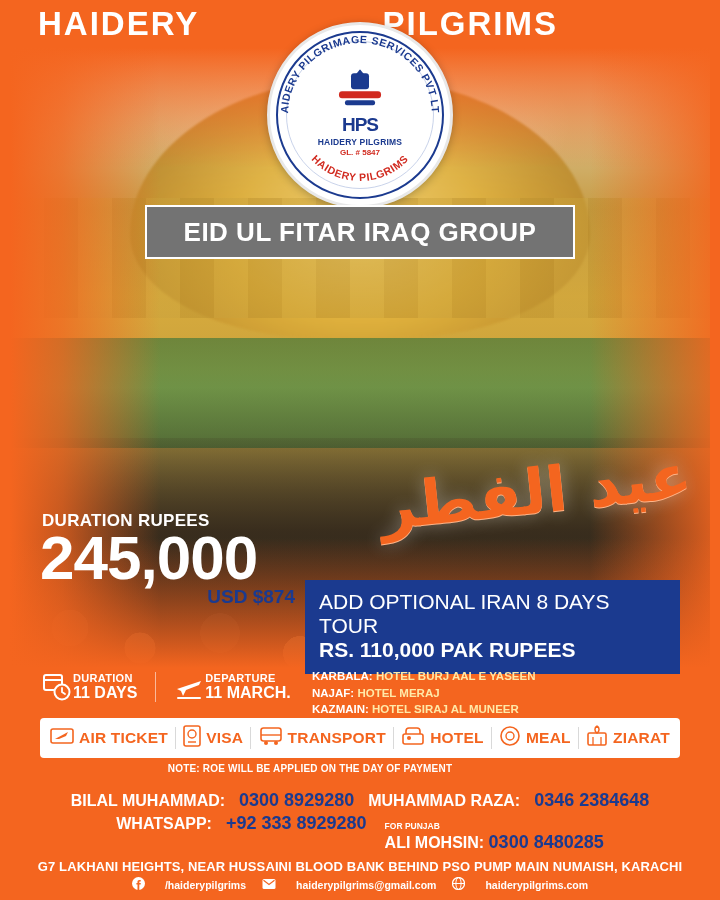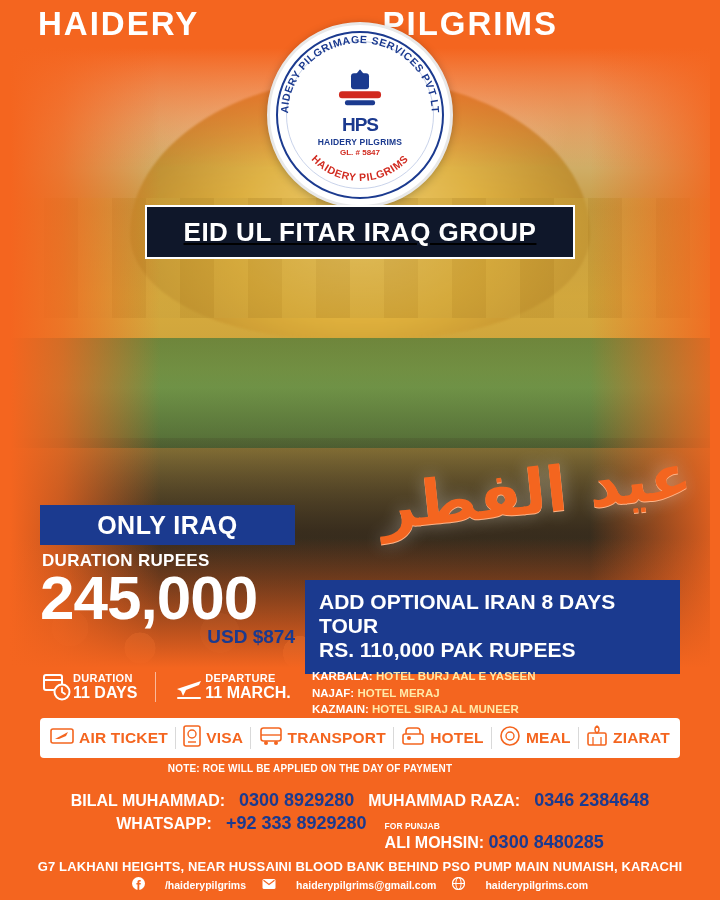--- a/index.html
+++ b/index.html
@@ -117,24 +117,23 @@
   .logo-hps{
     font-size:19px;font-weight:bold;color:#1b3a8f;letter-spacing:-1px;line-height:1;
   }
   .logo-name{font-size:8.5px;font-weight:bold;color:#1b3a8f;margin-top:3px;letter-spacing:.2px;}
   .logo-gl{font-size:8px;font-weight:bold;color:#d12a1f;margin-top:1px;}
 
   
   .title-banner{
     position:absolute;top:205px;left:50%;transform:translateX(-50%);
     width:426px;height:50px;
-    background:#0f172a;border:2px solid #ffffff;
+    background:#737373;border:2px solid #ffffff;
     display:flex;align-items:center;justify-content:center;
     z-index:6;
-    text-decoration:underline;
   }
   .title-banner span{
     color:#ffffff;font-size:26px;font-weight:bold;letter-spacing:.5px;
     white-space:nowrap;
   }
 
   
   .arabic{
     position:absolute;right:28px;top:455px;z-index:6;
     color:#f4651f;font-size:62px;font-weight:bold;
@@ -164,21 +163,21 @@
   .usd{
     text-align:right;width:255px;margin-top:-2px;
     color:#1b3a8f;font-size:19px;font-weight:bold;
   }
 
   
   .optional{
     position:absolute;left:305px;top:580px;width:375px;z-index:7;
     background:#1b3a8f;padding:10px 12px 12px 14px;box-sizing:border-box;
   }
-  .optional .l1{color:#ffffff;font-size:21px;font-weight:bold;line-height:1.15;letter-spacing:0;}
+  .optional .l1{color:#ffffff;font-size:21px;font-weight:normal;line-height:1.15;letter-spacing:0;}
   .optional .l2{color:#ffffff;font-size:21px;font-weight:bold;line-height:1.15;}
 
   
   .hotels{
     position:absolute;left:312px;top:668px;z-index:7;
   }
   .hotel-row{font-size:11.5px;font-weight:bold;color:#ffffff;line-height:1.45;}
   .hotel-row .hname{color:#ffe9a8;}
 
   
@@ -277,23 +276,20 @@
     </div>
   </div>
 
   <div class="title-banner">
     <span>EID UL FITAR IRAQ GROUP</span>
   </div>
 
   <div class="arabic">عيد الفطر</div>
 
   <div class="price-box">
-    <div class="only-iraq">
-      <span>ONLY IRAQ</span>
-    </div>
     <div class="pak-rupees">DURATION RUPEES</div>
     <div class="big-price">245,000</div>
     <div class="usd">USD $874</div>
   </div>
 
   <div class="optional">
     <div class="l1">ADD OPTIONAL IRAN 8 DAYS TOUR</div>
     <div class="l2">RS. 110,000 PAK RUPEES</div>
   </div>
 

